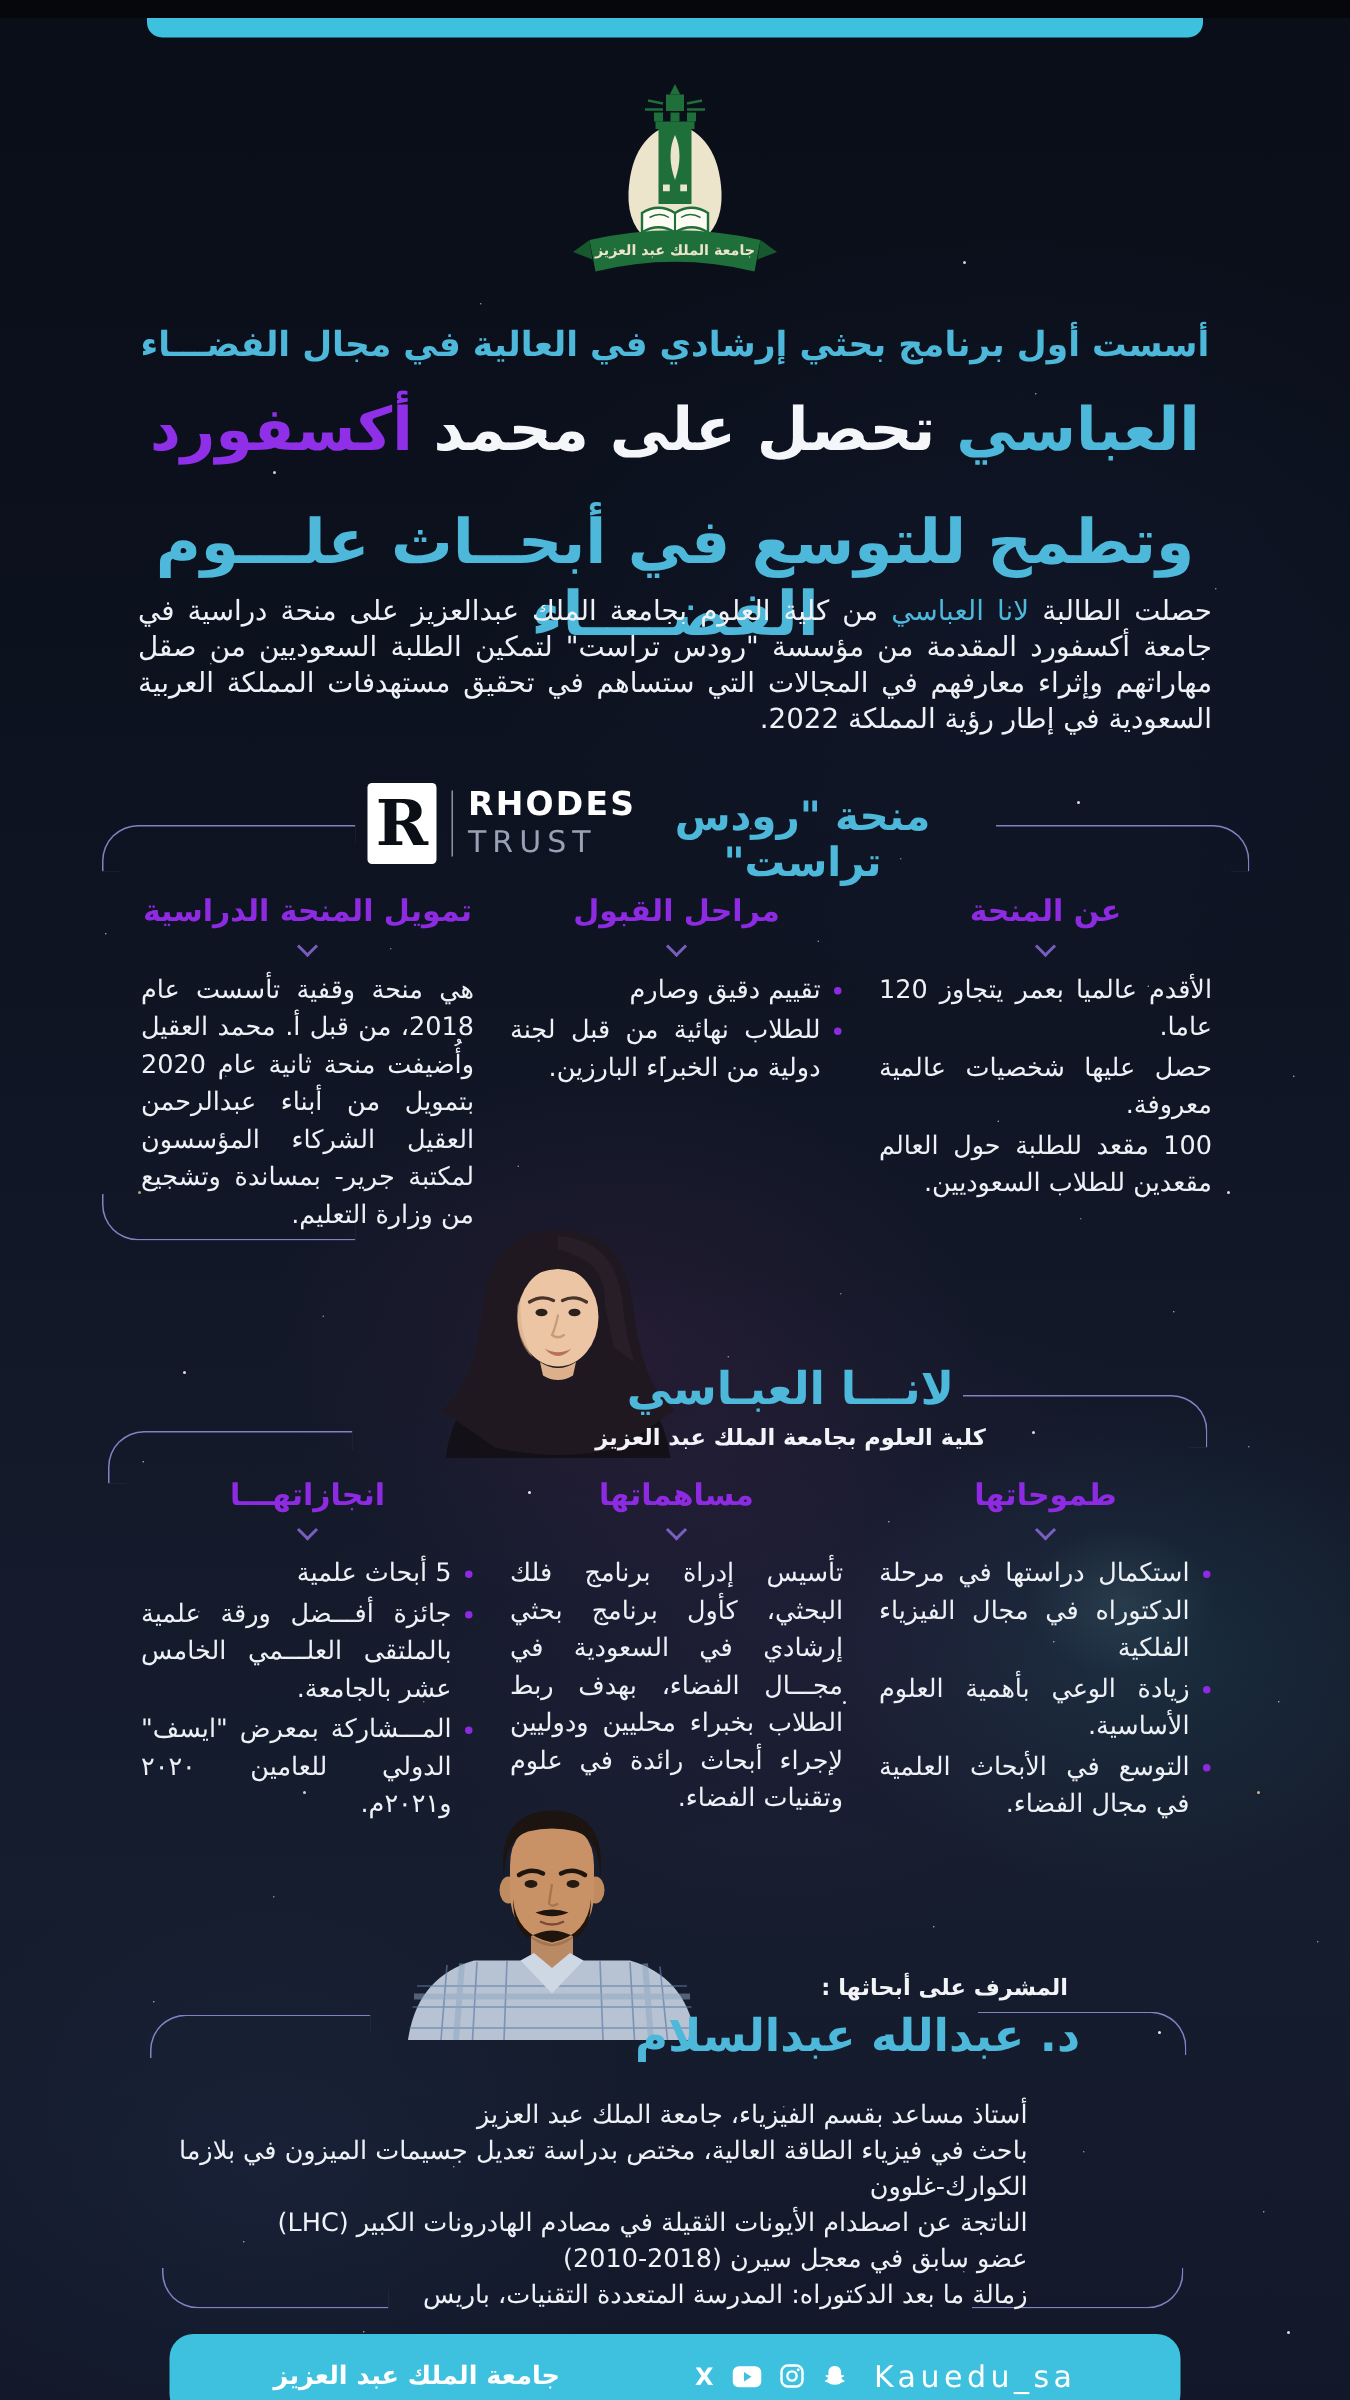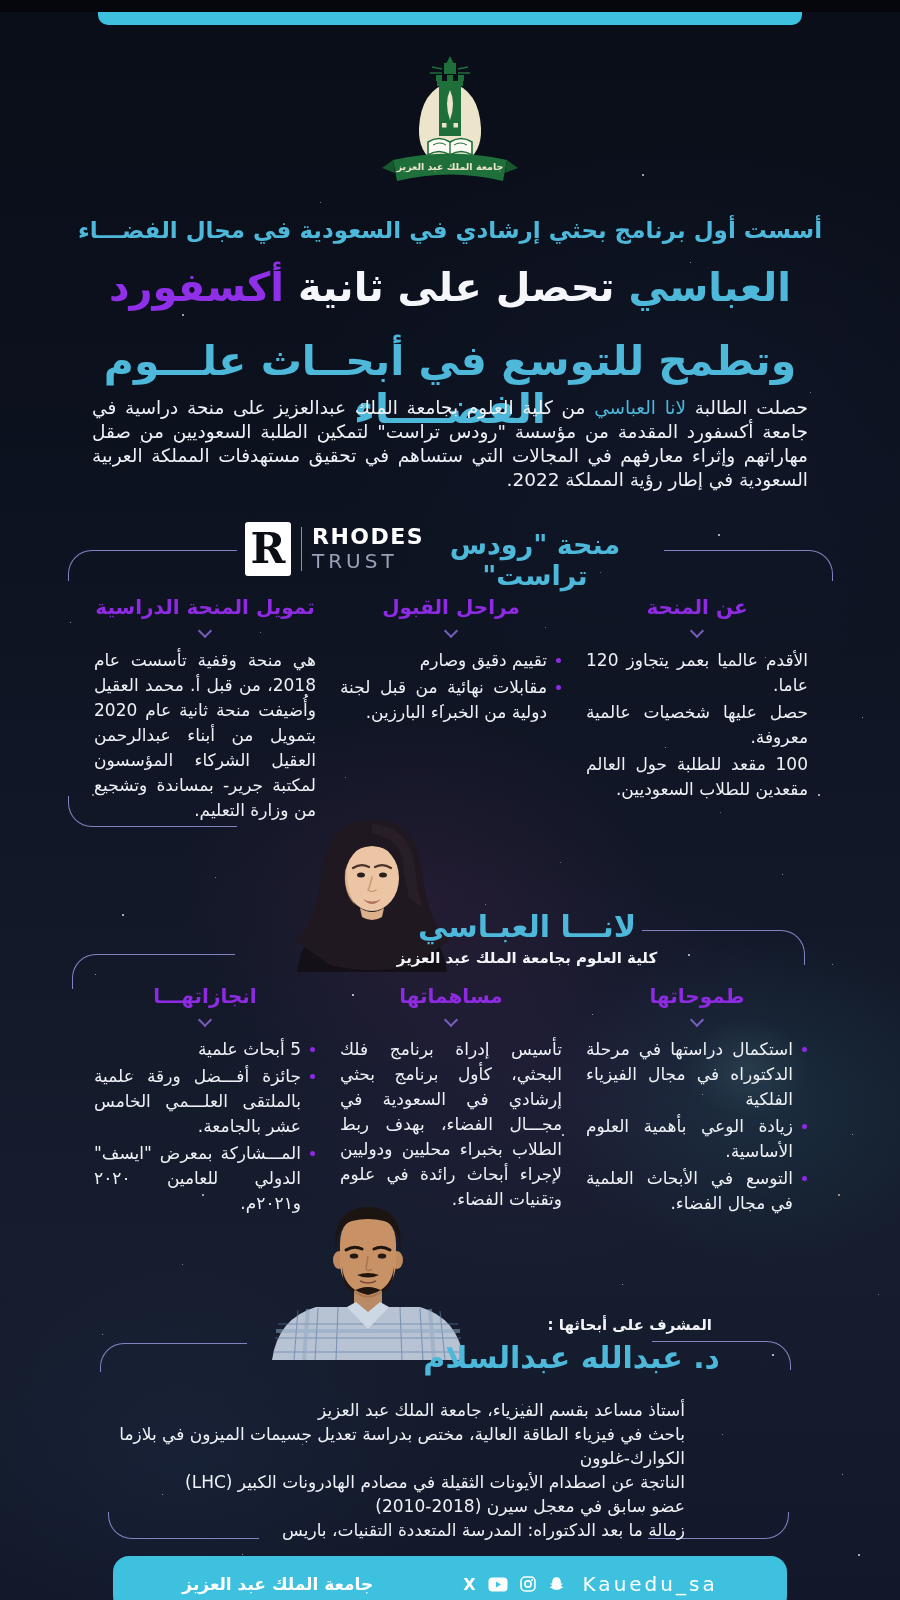--- a/index.html
+++ b/index.html
@@ -120,22 +120,22 @@
       <path d="M53 86 Q64 79 75 86 Q86 79 97 86 L97 99 Q86 92 75 99 Q64 92 53 99 Z" fill="#fdfbf3" stroke="#1e6f3a" stroke-width="1.6"></path>
       <path d="M75 86 L75 99" stroke="#1e6f3a" stroke-width="1.4"></path>
       <path d="M58 89 Q65 85 71 89 M79 89 Q85 85 92 89" stroke="#1e6f3a" stroke-width="1" fill="none"></path>
       <path d="M18 104 Q75 91 132 104 L128 125 Q75 112 22 125 Z" fill="#1e6f3a"></path>
       <path d="M18 104 L7 112 L20 117 Z" fill="#17582e"></path>
       <path d="M132 104 L143 112 L130 117 Z" fill="#17582e"></path>
       <text x="75" y="114" text-anchor="middle" font-size="9.5" font-weight="bold" fill="#ece5cc" font-family="DejaVu Sans, sans-serif">جامعة الملك عبد العزيز</text>
     </svg>
   </div>
 
-  <div class="abs title1">أسست أول برنامج بحثي إرشادي في السعودية في مجال الفضـــاء</div>
-  <div class="abs title2"><span class="t-cyan">العباسي </span><span>تحصل على ثانية </span><span class="t-purple">أكسفورد</span></div>
+  <div class="abs title1">أسست أول برنامج بحثي إرشادي في العالية في مجال الفضـــاء</div>
+  <div class="abs title2"><span class="t-cyan">العباسي </span><span>تحصل على محمد </span><span class="t-purple">أكسفورد</span></div>
   <div class="abs title3">وتطمح للتوسع في أبحــاث علـــوم الفضــــاء</div>
 
   <p class="abs intro" style="margin:0;"><span>حصلت الطالبة </span><span class="hl">لانا العباسي</span><span> من كلية العلوم بجامعة الملك عبدالعزيز على منحة دراسية في جامعة أكسفورد المقدمة من مؤسسة "رودس تراست" لتمكين الطلبة السعوديين من صقل مهاراتهم وإثراء معارفهم في المجالات التي ستساهم في تحقيق مستهدفات المملكة العربية السعودية في إطار رؤية المملكة 2022.</span></p>
 
   <div class="brk tl" style="left:68px;top:538px;width:168px;height:30px;"></div>
   <div class="brk tr" style="left:664px;top:538px;width:168px;height:30px;"></div>
   <div class="brk bl" style="left:68px;top:784px;width:168px;height:30px;"></div>
 
   <div class="abs rh-logo">
     <div class="rh-mark">
@@ -157,21 +157,21 @@
         <li class="plain">الأقدم عالميا بعمر يتجاوز 120 عاما.</li>
         <li class="plain">حصل عليها شخصيات عالمية معروفة.</li>
         <li class="plain">100 مقعد للطلبة حول العالم مقعدين للطلاب السعوديين.</li>
       </ul>
     </div>
     <div class="col">
       <h3>مراحل القبول</h3>
       <div class="chev"></div>
       <ul>
         <li>تقييم دقيق وصارم</li>
-        <li>مقابلات نهائية من قبل لجنة دولية من الخبراء البارزين.</li>
+        <li>للطلاب نهائية من قبل لجنة دولية من الخبراء البارزين.</li>
       </ul>
     </div>
     <div class="col">
       <h3>تمويل المنحة الدراسية</h3>
       <div class="chev"></div>
       <p>هي منحة وقفية تأسست عام 2018، من قبل أ. محمد العقيل وأُضيفت منحة ثانية عام 2020 بتمويل من أبناء عبدالرحمن العقيل الشركاء المؤسسون لمكتبة جرير- بمساندة وتشجيع من وزارة التعليم.</p>
     </div>
   </div>
 
   <div class="abs" style="left:283px;top:792px;">

